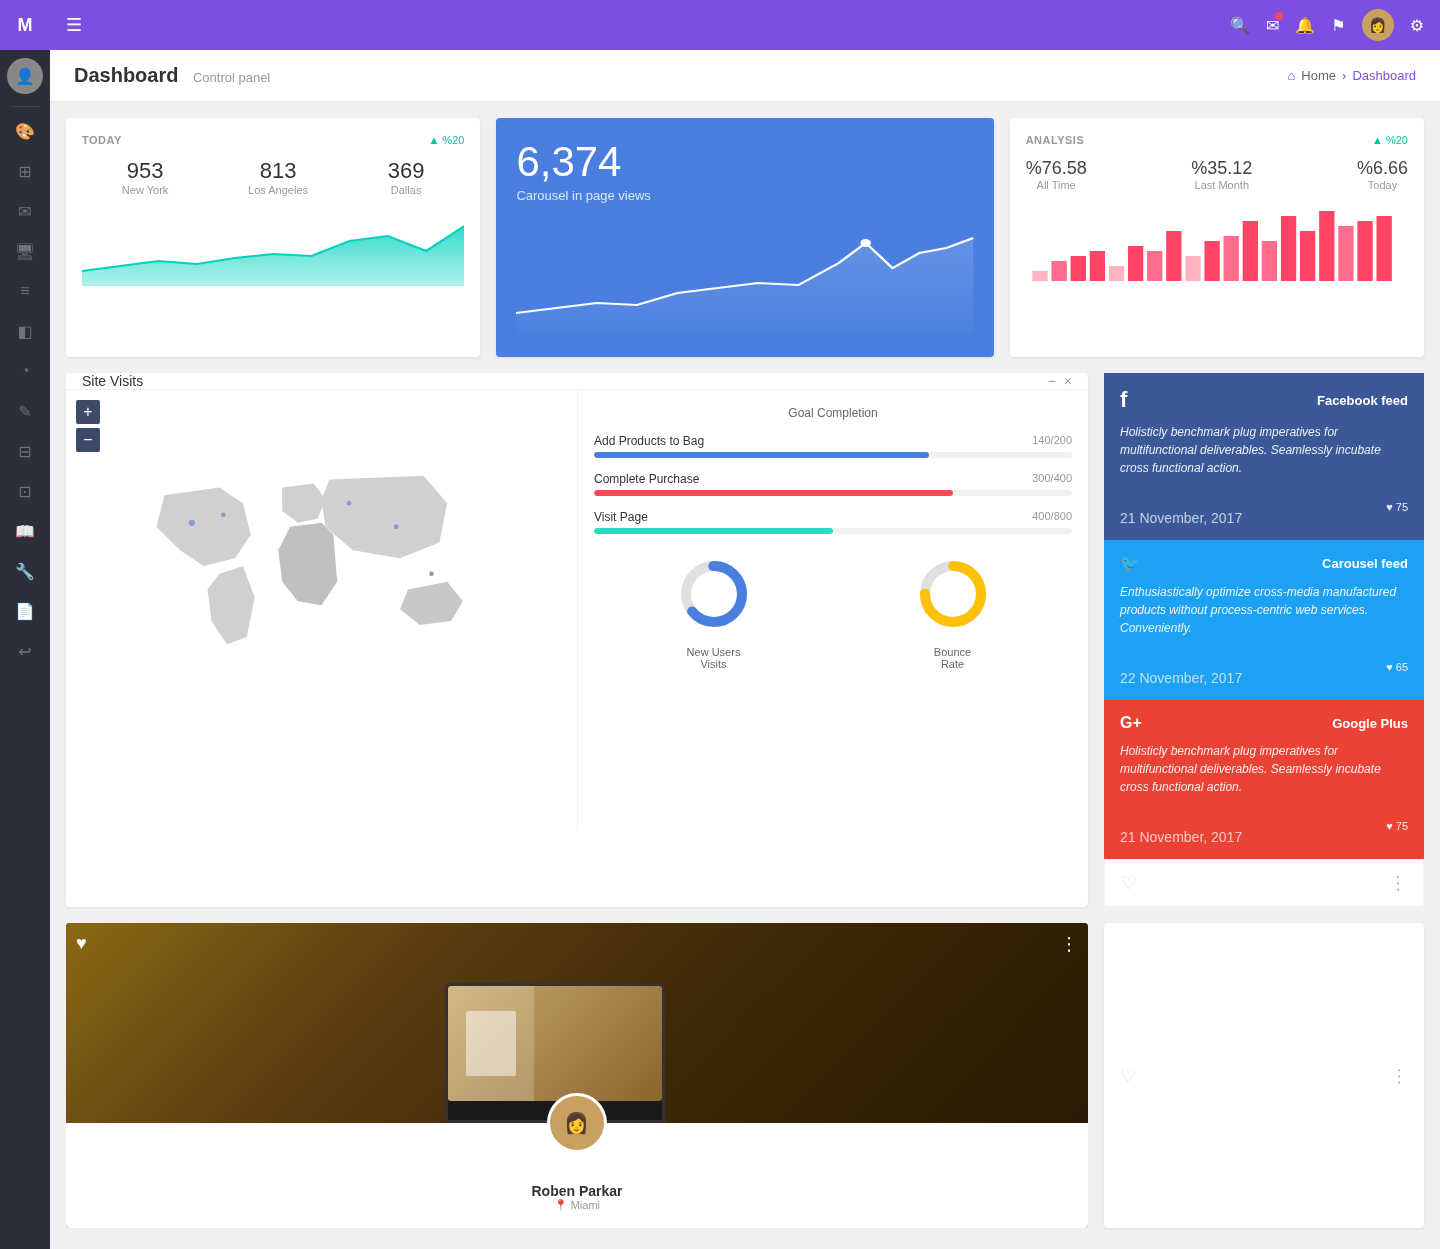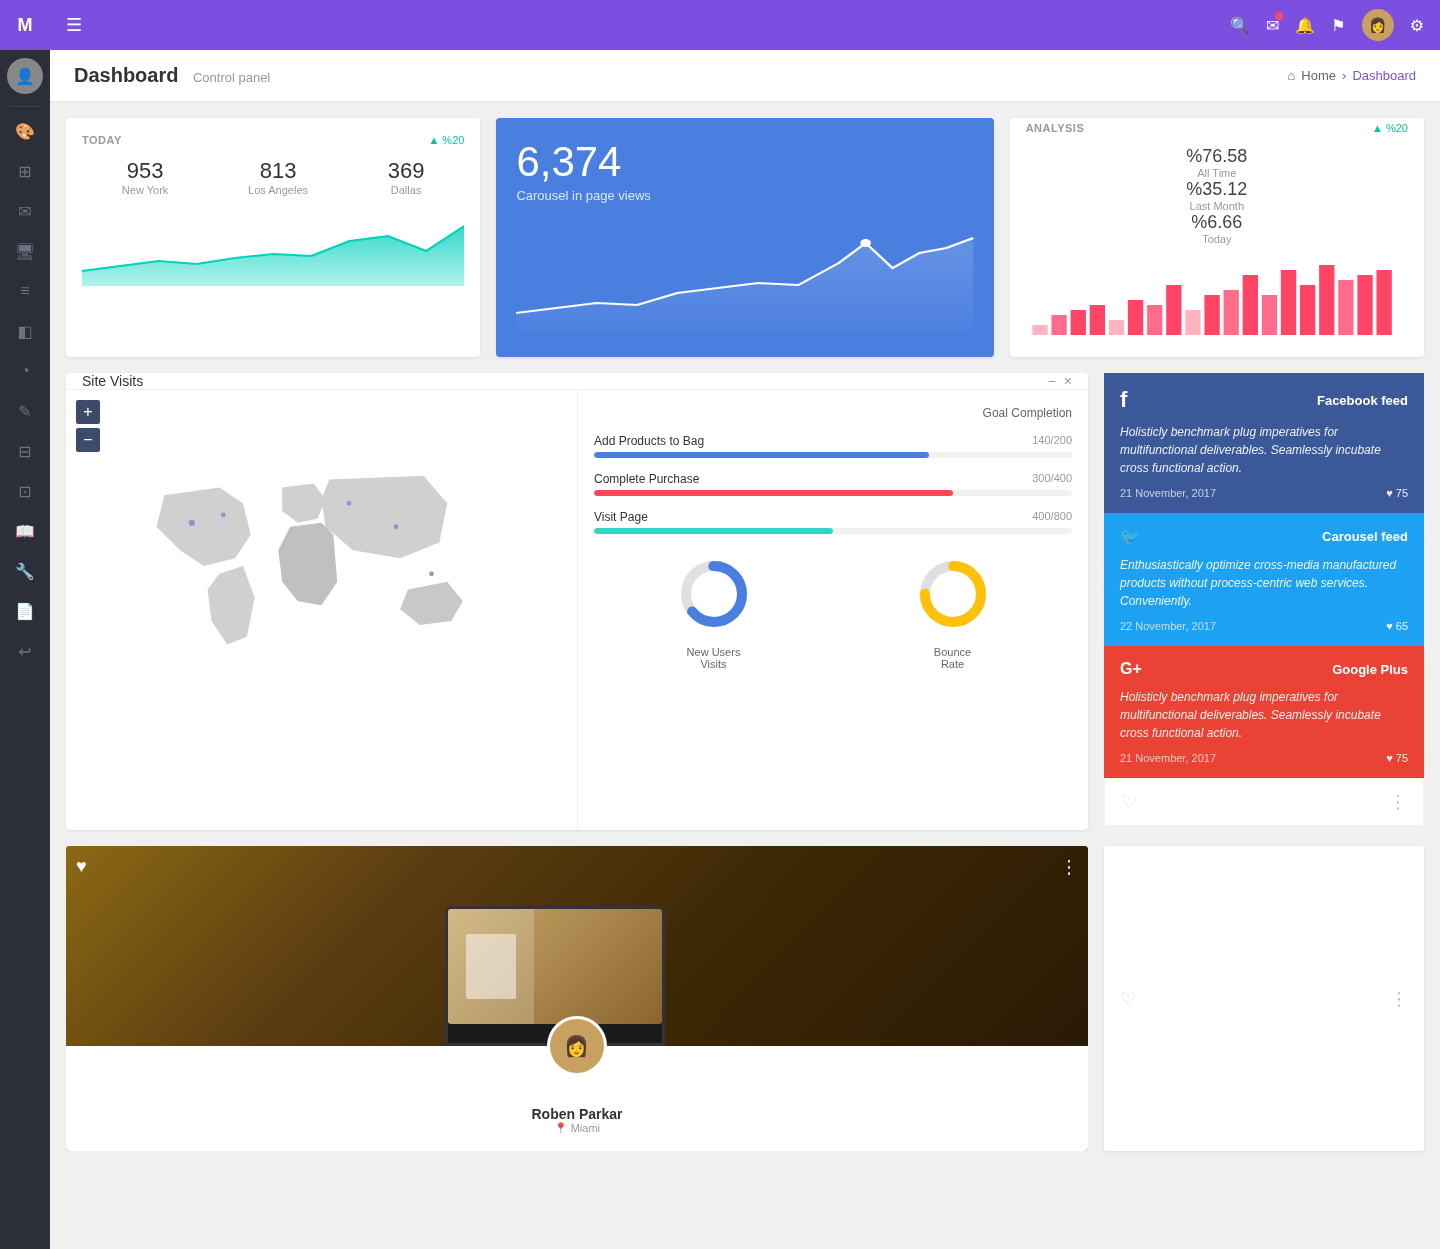--- a/index.html
+++ b/index.html
@@ -171,22 +171,22 @@
 
     
     .big-card {
       background: #4a7fe0;
       padding: 20px;
       position: relative;
       overflow: hidden;
     }
 
     
-    .analysis-card { padding: 4px 16px 0 16px; }
-    .analysis-stats { display: flex; justify-content: space-between; margin-bottom: 10px; flex-direction: column; }
+    .analysis-card { padding: 16px 16px 0 16px; }
+    .analysis-stats { display: flex; justify-content: space-between; margin-bottom: 10px; }
     .analysis-stat { text-align: center; }
     .analysis-number { font-size: 18px; font-weight: 400; color: #444; }
 
     
     .middle-section {
       display: grid;
       grid-template-columns: 1fr 320px;
       gap: 16px;
       margin-bottom: 16px;
     }
@@ -221,21 +221,21 @@
       cursor: pointer;
       font-size: 16px;
       display: flex;
       align-items: center;
       justify-content: center;
       margin-bottom: 4px;
       border-radius: 2px;
     }
 
     .goals-area { padding: 16px; border-left: 1px solid #f0f0f0; }
-    .goals-title { font-size: 12px; color: #666; text-align: right; margin-bottom: 14px; }
+    .goals-title { font-size: 12px; color: #666; text-align: center; margin-bottom: 14px; }
     .goal-item { margin-bottom: 14px; }
     .goal-label { font-size: 12px; color: #333; margin-bottom: 4px; display: flex; justify-content: space-between; }
     .goal-value { font-size: 11px; color: #999; }
     .progress-bar { height: 6px; background: #f0f0f0; border-radius: 3px; overflow: hidden; }
     .progress-fill { height: 100%; border-radius: 3px; }
     .fill-blue { background: #4a7fe0; }
     .fill-red { background: #ff4757; }
     .fill-teal { background: #2ed8c3; }
     .fill-orange { background: #ffc107; }
 
@@ -248,21 +248,21 @@
     .social-cards { display: flex; flex-direction: column; gap: 0; }
     .social-card { padding: 14px 16px; }
     .social-card-facebook { background: #3b5998; }
     .social-card-twitter { background: #1da1f2; }
     .social-card-google { background: #ea4335; }
     .social-card-header { display: flex; align-items: center; justify-content: space-between; margin-bottom: 10px; }
     .social-icon { font-size: 18px; color: white; font-weight: bold; }
     .social-title { font-size: 13px; font-weight: 600; color: white; }
     .social-text { font-size: 12px; color: rgba(255,255,255,0.9); line-height: 1.5; font-style: italic; }
     .social-footer { display: flex; justify-content: space-between; align-items: center; margin-top: 10px; }
-    .social-date { font-size: 11px; color: rgba(255,255,255,0.7); }
+    .social-date { font-size: 14px; color: rgba(255,255,255,0.7); margin-top: 23px; }
     .social-likes { font-size: 11px; color: rgba(255,255,255,0.9); display: flex; align-items: center; gap: 4px; }
 
     
     .bottom-section {
       display: grid;
       grid-template-columns: 1fr 320px;
       gap: 16px;
     }
 
     .photo-card {

